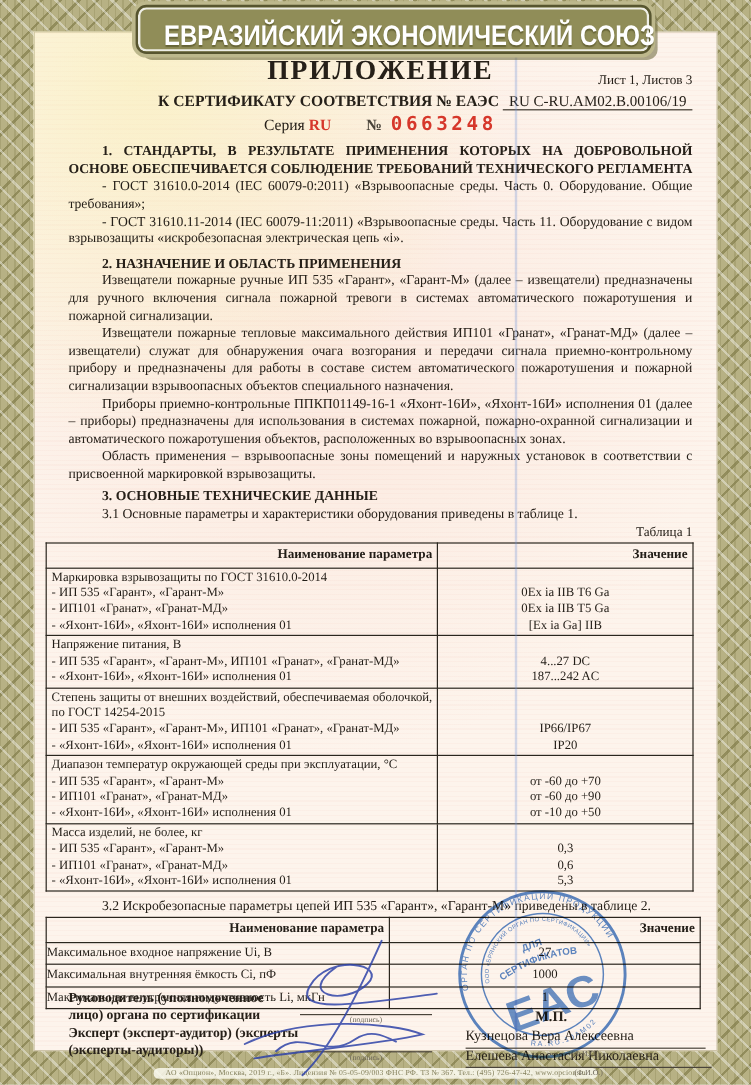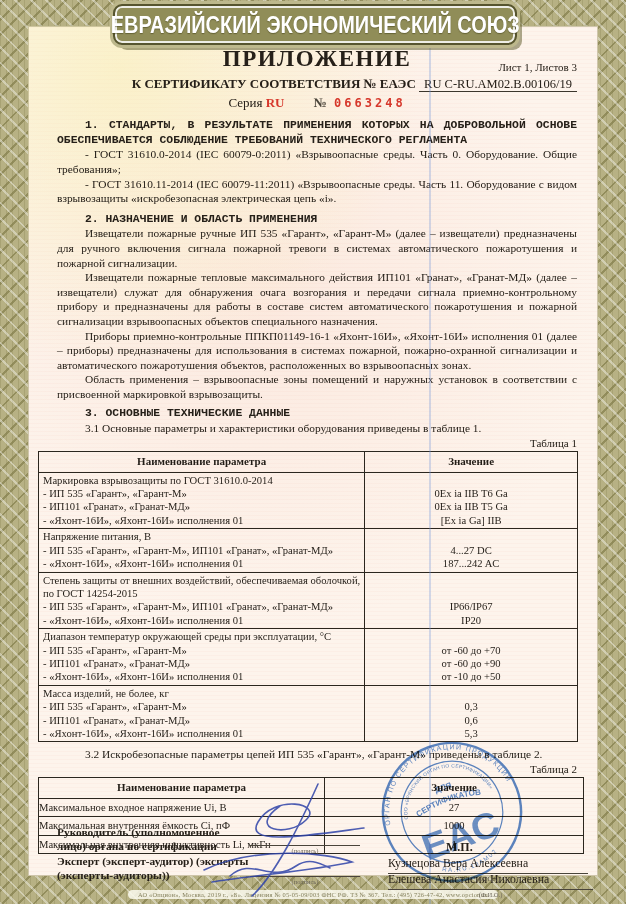--- a/index.html
+++ b/index.html
@@ -15,46 +15,46 @@
     background-image:
       radial-gradient(circle at 16% 5%, rgba(248,240,175,.55), rgba(248,240,175,0) 32%),
       radial-gradient(circle at 42% 32%, rgba(247,205,190,.28), rgba(247,205,190,0) 50%),
       repeating-linear-gradient(0deg, rgba(240,190,178,.10) 0 1px, transparent 1px 4px);
     box-shadow: inset 0 0 0 1px rgba(150,145,95,.45);}
   .scanline{position:absolute;left:429px;top:0;width:2px;height:904px;background:rgba(110,145,215,.30);z-index:5;}
 
   .banner{position:absolute;left:113px;top:4px;width:400px;height:37px;z-index:6;
     background:#908d58;border:2px solid #57552f;border-radius:9px;
     box-shadow: inset 0 0 0 2px rgba(255,255,255,.85), 0 0 0 3px #bdb88c, 5px 5px 0 rgba(104,100,54,.55);
-    display:flex;align-items:center;justify-content:center;}
+    display:flex;align-items:flex-end;justify-content:center;padding-left:26px;}
   .banner span{font-family:"Liberation Sans", sans-serif;font-weight:bold;font-size:21px;color:#fff;
     white-space:nowrap;letter-spacing:0;transform:scale(.95,1.12);text-shadow:0 1px 1px rgba(60,58,20,.5);}
 
   .content{position:absolute;left:28px;top:26px;right:28px;bottom:28px;
     padding:0 21px 0 29px;font-size:11.4px;line-height:14.6px;z-index:4;}
   .doc-title{margin-top:20px;text-align:center;font-size:23px;line-height:26px;font-weight:bold;letter-spacing:1.5px;}
   .sheet-info{position:absolute;top:34px;right:21px;font-size:11px;}
   .cert-line{margin-top:5px;text-align:right;font-size:13px;font-weight:bold;}
   .cert-num{font-weight:normal;font-size:12.5px;border-bottom:1px solid #3c362c;padding:0 5px;white-space:nowrap;}
   .series-line{margin-top:4px;text-align:center;font-size:13px;}
   .red{color:#d6372b;font-weight:bold;}
-  .serial{font-family:"DejaVu Sans Mono", monospace;font-weight:bold;font-size:12px;letter-spacing:3px;color:#d6372b;}
+  .serial{font-family:"DejaVu Sans Mono", monospace;font-weight:bold;font-size:16px;letter-spacing:3px;color:#d6372b;}
   .num-sign{color:#4a443a;font-weight:bold;margin-left:26px;margin-right:4px;}
 
-  .sec-head{margin:8px 0 0 0;font-weight:bold;text-align:justify;text-indent:28px;font-family:Liberation Mono, monospace;}
+  .sec-head{margin:8px 0 0 0;font-weight:bold;text-align:justify;text-indent:28px;}
   .sec-head.nj{text-align:left;}
   .para{margin:0;text-align:justify;text-indent:28px;}
   .caption{text-align:right;font-size:11px;line-height:13px;margin-top:1px;}
 
   table.datatable{border-collapse:collapse;margin-left:-19px;margin-top:1px;
     font-size:10.6px;line-height:13.4px;color:#221d17;}
   table.t1{width:540px;}
   table.t2{width:546px;}
   .datatable th,.datatable td{border:1px solid #2b261e;padding:1px 4px;vertical-align:top;}
-  .datatable th{font-weight:bold;text-align:center;font-size:11px;height:18px;vertical-align:middle;}
+  .datatable th{font-weight:bold;text-align:right;font-size:11px;height:18px;vertical-align:middle;}
   table.t1 td.c-param,table.t1 th:first-child{width:57%;}
   table.t2 td.c-param,table.t2 th:first-child{width:52.5%;}
   .c-param div{white-space:nowrap;overflow:hidden;}
   .c-value{text-align:center;}
   table.t2 td{padding:2px 0;}
 
   .foot{position:absolute;z-index:7;}
   .role{font-weight:bold;font-size:11.4px;line-height:13.8px;}
   .sig-line{border-top:1px solid #4a443a;text-align:center;font-size:6.5px;color:#6b6557;padding-top:1px;}
   .fio-name{font-size:11.8px;white-space:nowrap;}
@@ -180,21 +180,20 @@
               <div>&nbsp;</div>
               <div>0,3</div>
               <div>0,6</div>
               <div>5,3</div>
             </td>
           </tr>
         </tbody>
       </table>
 
     <p class="para" style="margin-top:5px;">3.2 Искробезопасные параметры цепей ИП 535 «Гарант», «Гарант-М» приведены в таблице 2.</p>
-    <div class="caption">Таблица 2</div>
 
     <table class="datatable t2" id="table2">
         <thead>
           <tr>
             <th>Наименование параметра</th>
             <th>Значение</th>
           </tr>
         </thead>
         <tbody>
           <tr>

